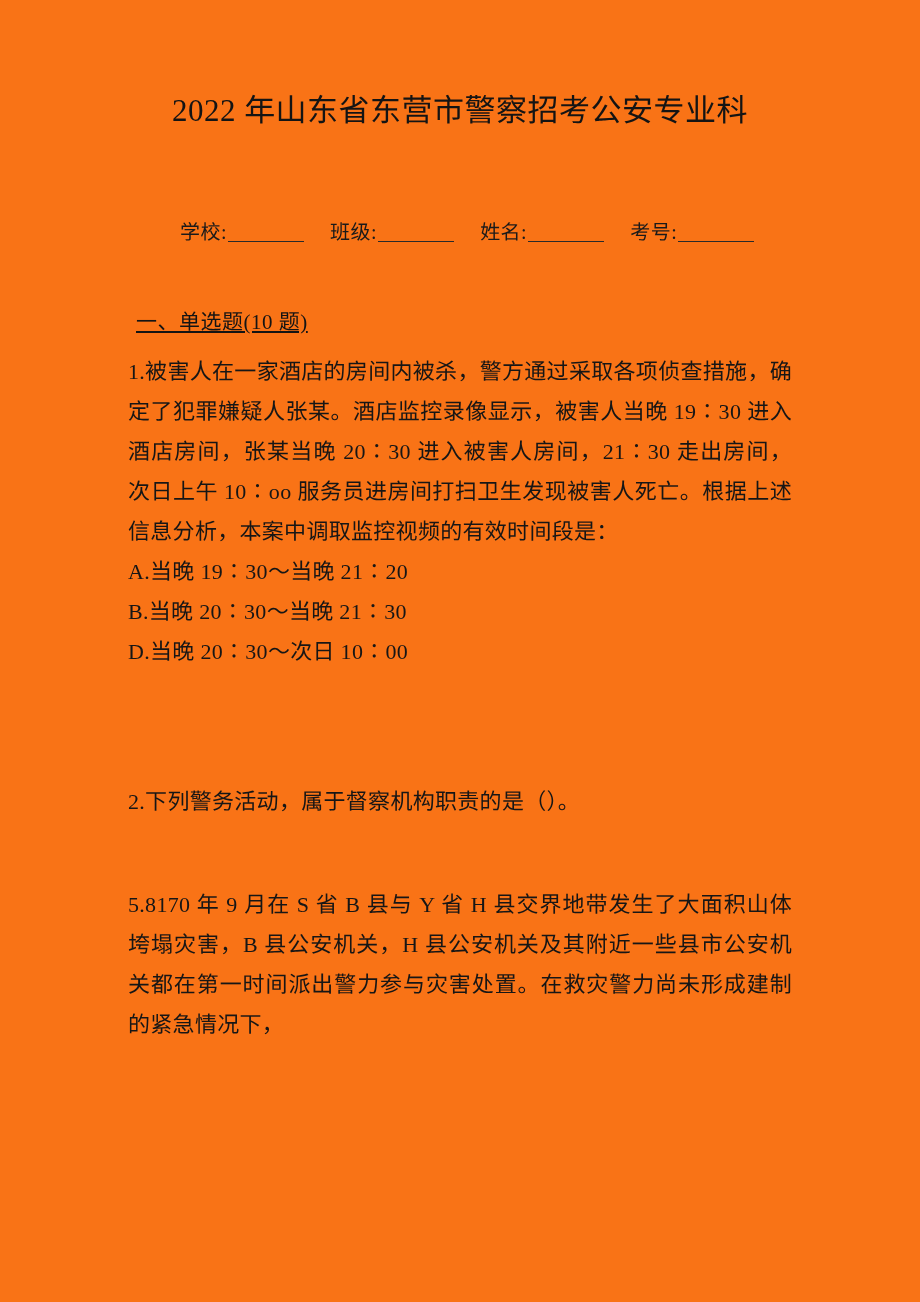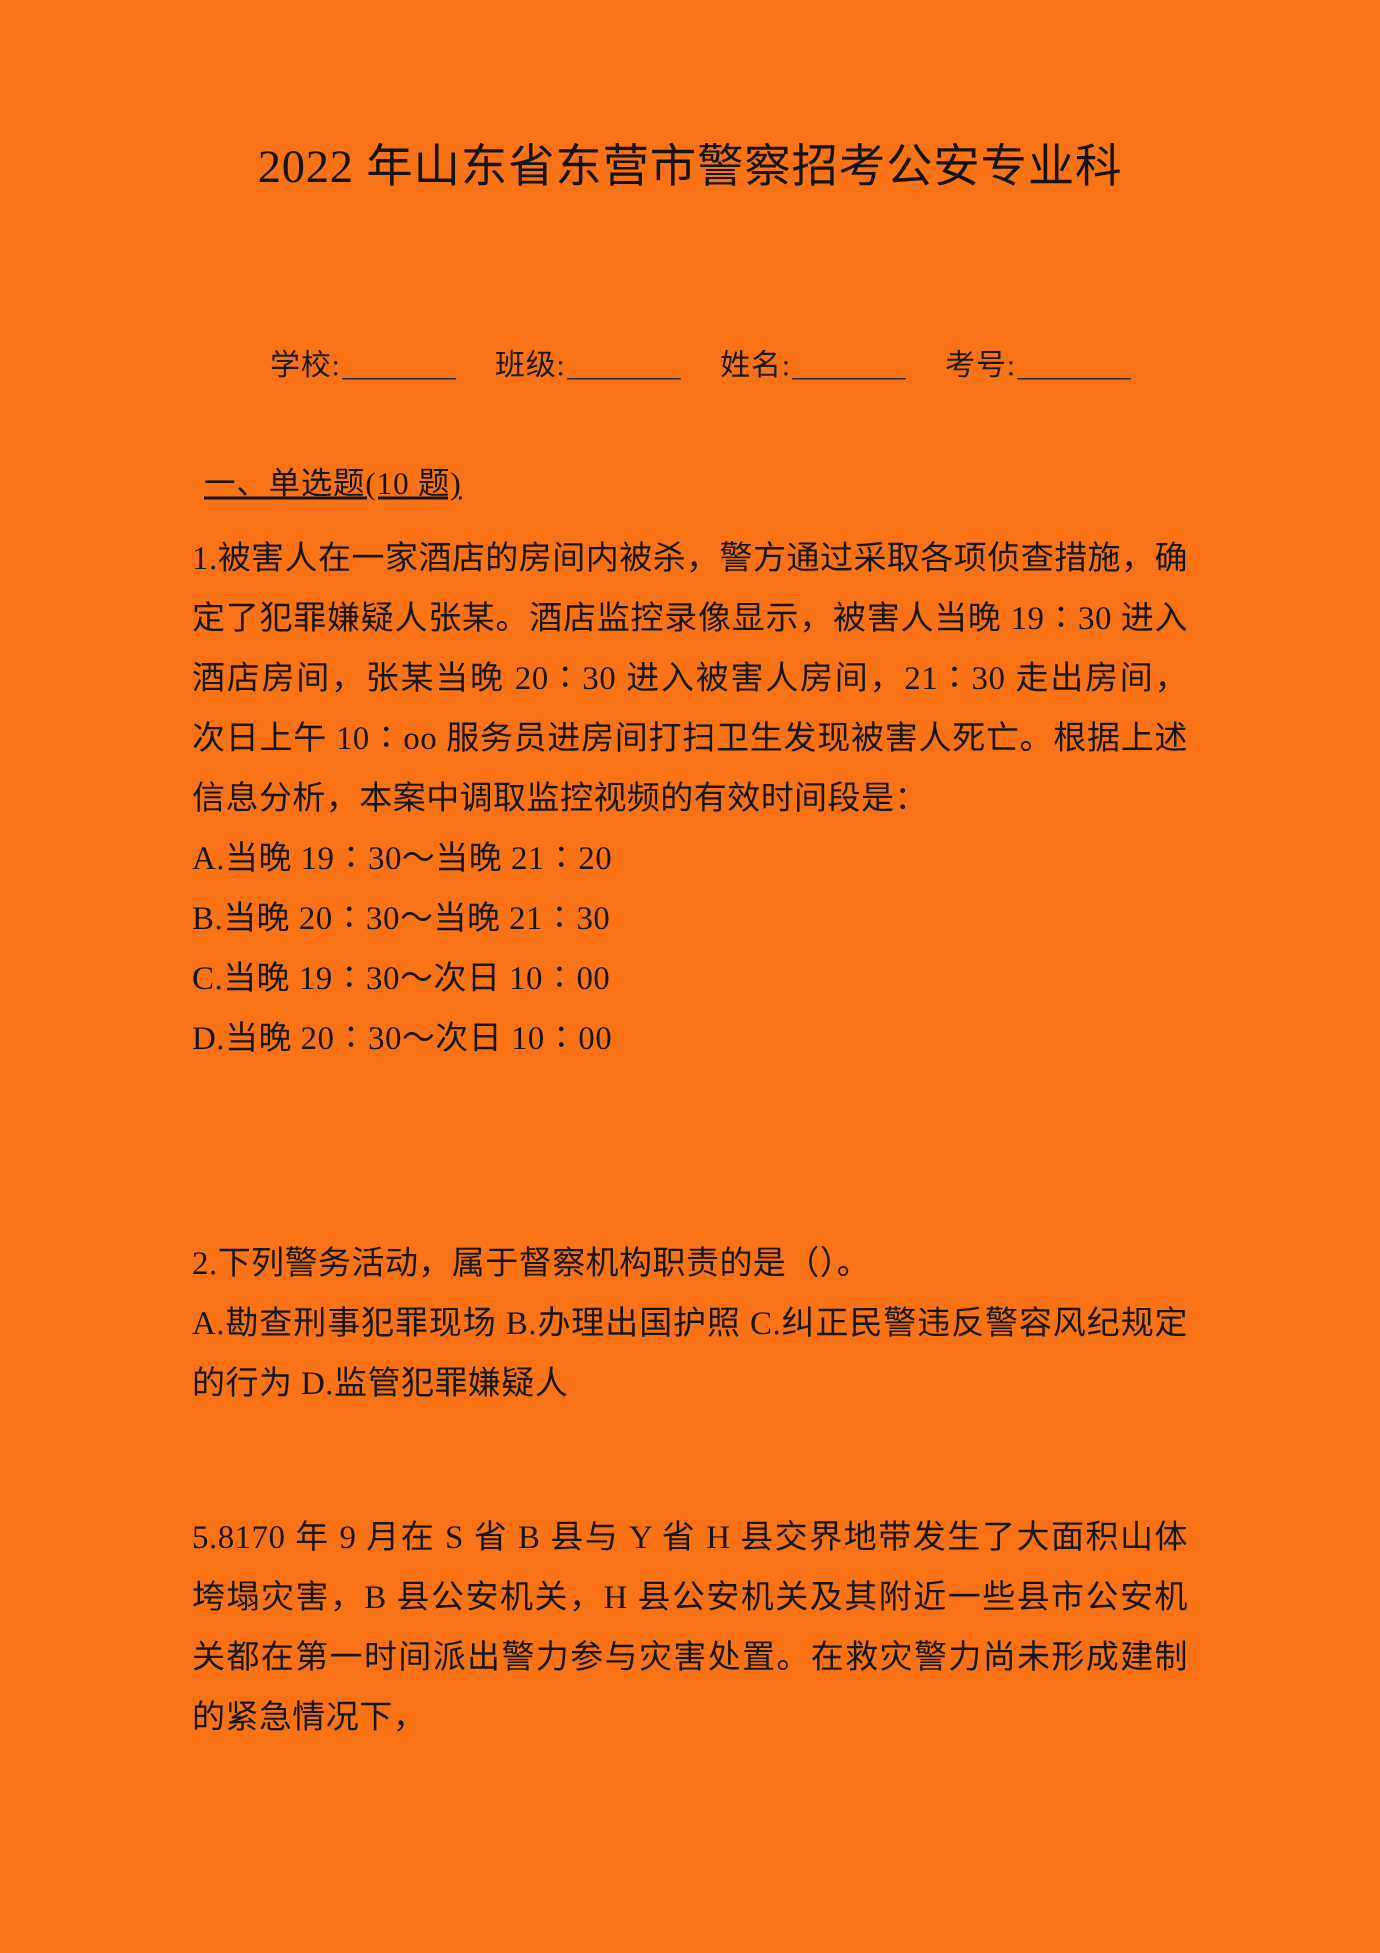--- a/index.html
+++ b/index.html
@@ -37,21 +37,21 @@
     font-size: 31px;
     line-height: 46px;
     letter-spacing: 0.5px;
     color: #141414;
     white-space: nowrap;
   }
 
   
   .info-line {
     position: absolute;
-    top: 228px;
+    top: 216px;
     left: 180px;
     width: 600px;
     font-size: 20px;
     line-height: 32px;
     color: #1a1a1a;
     white-space: nowrap;
   }
   .info-field {
     display: inline-block;
     margin-right: 26px;
@@ -132,29 +132,27 @@
   </div>
 
   <div class="body-area">
 
     <div class="section-heading">一、单选题(10 题)</div>
 
     <div class="question">
       <div class="q-stem">1.被害人在一家酒店的房间内被杀，警方通过采取各项侦查措施，确定了犯罪嫌疑人张某。酒店监控录像显示，被害人当晚 19∶30 进入酒店房间，张某当晚 20∶30 进入被害人房间，21∶30 走出房间，次日上午 10∶oo 服务员进房间打扫卫生发现被害人死亡。根据上述信息分析，本案中调取监控视频的有效时间段是：</div>
       <div class="q-option">A.当晚 19∶30～当晚 21∶20</div>
       <div class="q-option">B.当晚 20∶30～当晚 21∶30</div>
-      <div class="q-option">C.当晚 19∶30～次日 10∶00</div>
       <div class="q-option">D.当晚 20∶30～次日 10∶00</div>
     </div>
 
     <div class="gap-large"></div>
 
     <div class="question">
       <div class="q-stem">2.下列警务活动，属于督察机构职责的是（）。</div>
-      <div class="q-optionrow">A.勘查刑事犯罪现场 B.办理出国护照 C.纠正民警违反警容风纪规定的行为 D.监管犯罪嫌疑人</div>
     </div>
 
     <div class="gap-medium"></div>
 
     <div class="question">
       <div class="q-stem">5.8170 年 9 月在 S 省 B 县与 Y 省 H 县交界地带发生了大面积山体垮塌灾害，B 县公安机关，H 县公安机关及其附近一些县市公安机关都在第一时间派出警力参与灾害处置。在救灾警力尚未形成建制的紧急情况下，</div>
     </div>
 
   </div>
 </div>

